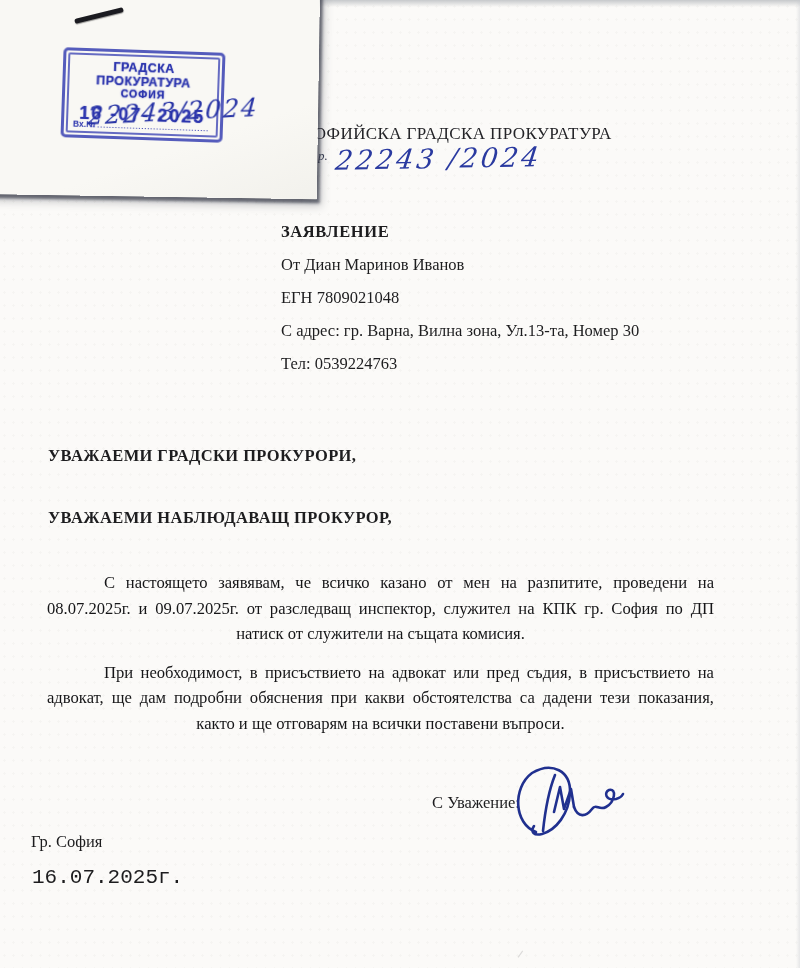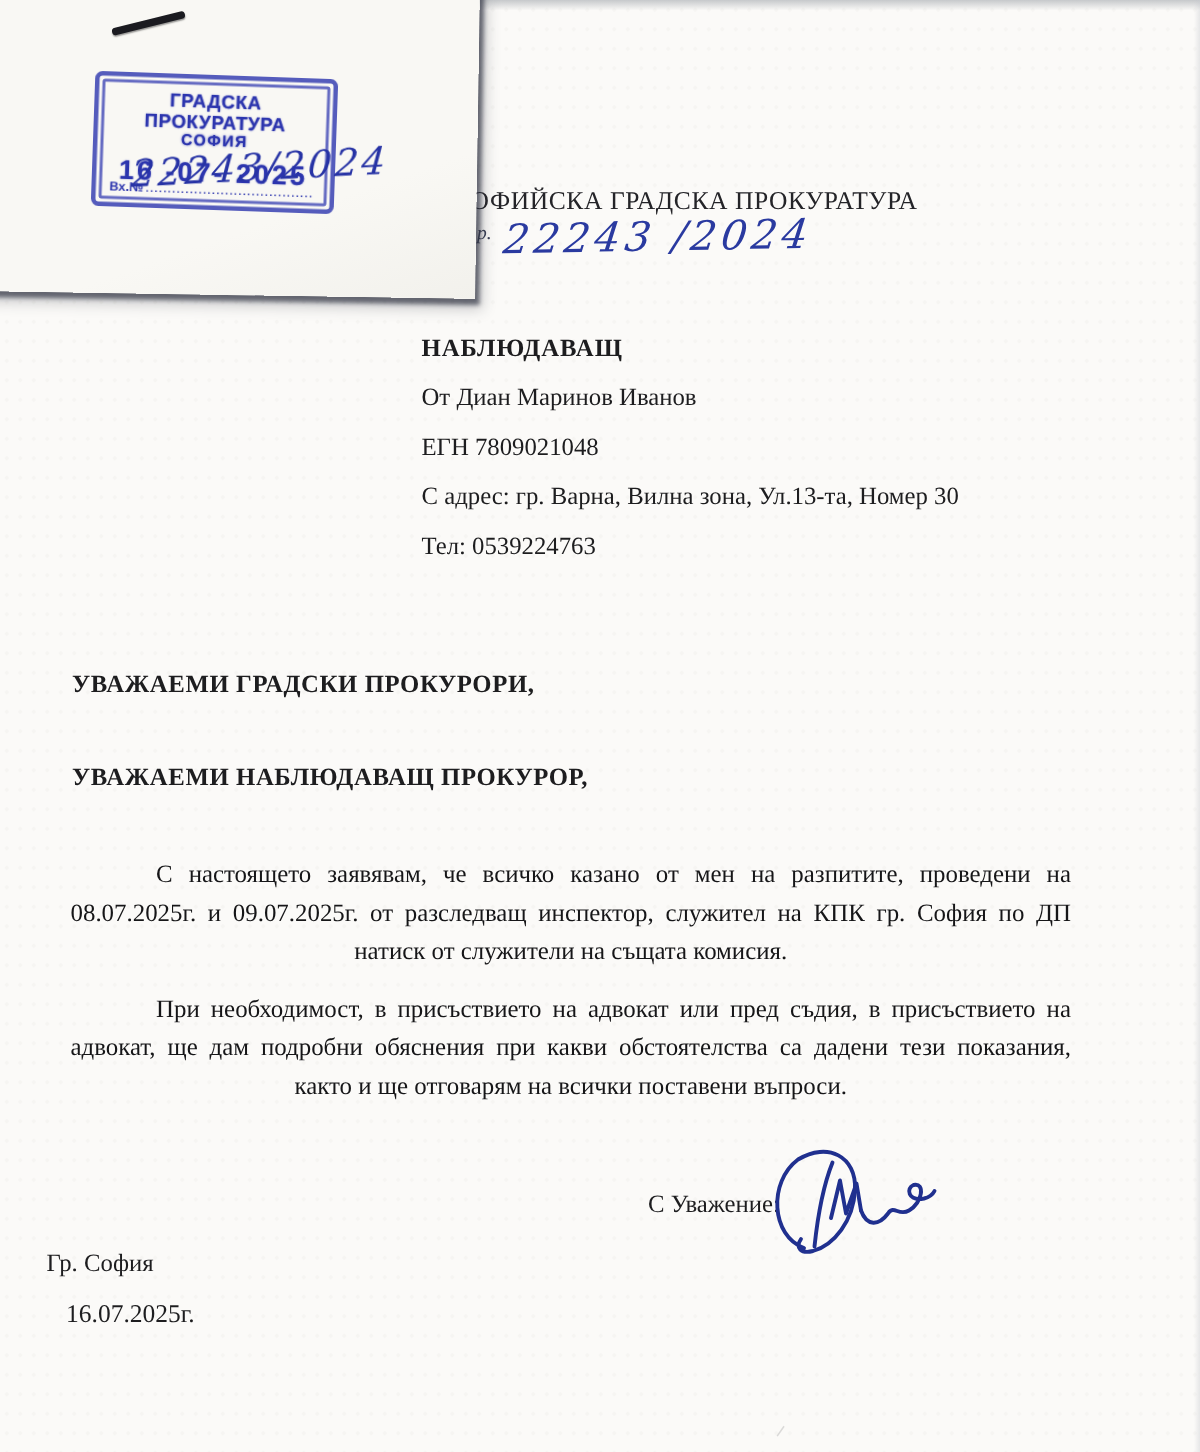--- a/index.html
+++ b/index.html
@@ -83,21 +83,21 @@
     font-size:16.6px;line-height:25.5px;color:#161618;}
   .jline{text-align:justify;text-align-last:justify;}
   .jline-last{text-align:center;}
   .indent{padding-left:57px;}
   .para2{margin-top:13px;}
 
   
   .regards{position:absolute;left:432px;top:793px;font-size:16.5px;z-index:1;}
   .signature{position:absolute;left:504px;top:760px;z-index:2;}
   .closing-city{position:absolute;left:31px;top:832px;font-size:16.5px;z-index:1;}
-  .closing-date{position:absolute;left:44px;top:866px;font-size:17px;z-index:1;}
+  .closing-date{position:absolute;left:32px;top:866px;font-size:21px;z-index:1;font-family:Liberation Mono, monospace;}
 
   .pencil-dot{position:absolute;left:519px;top:953px;width:10px;height:8px;z-index:1;
     border-left:1px solid rgba(120,120,125,.5);transform:rotate(35deg);opacity:.5;}
 </style>
 </head>
 <body>
 
 <div class="page">
   <div class="scan-top-edge"></div>
   <div class="scan-right-edge"></div>
@@ -119,21 +119,21 @@
         <div class="stamp-reg">
           <span>Вх.№</span>
           <span class="dots">......................................</span>
         </div>
       </div>
     </div>
     <div class="hand-stamp-num">22243/2024</div>
   </div>
 
   <div class="app-block">
-    <div class="app-title">НАБЛЮДАВАЩ</div>
+    <div class="app-title">ЗАЯВЛЕНИЕ</div>
     <div>От Диан Маринов Иванов</div>
     <div>ЕГН 7809021048</div>
     <div>С адрес: гр. Варна, Вилна зона, Ул.13-та, Номер 30</div>
     <div>Тел: 0539224763</div>
   </div>
 
   <div class="salut salut-2">УВАЖАЕМИ НАБЛЮДАВАЩ ПРОКУРОР,</div>
   <div class="salut salut-1">УВАЖАЕМИ ГРАДСКИ ПРОКУРОРИ,</div>
 
   <div class="body-text">

